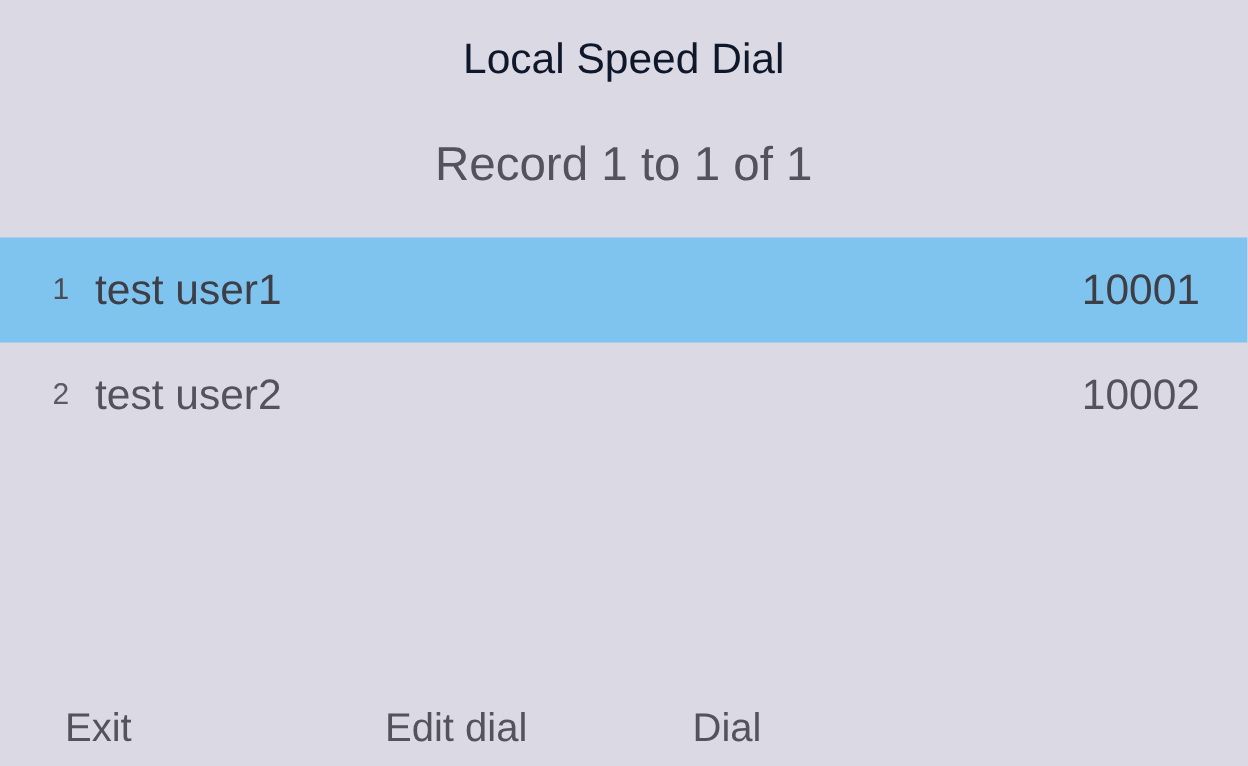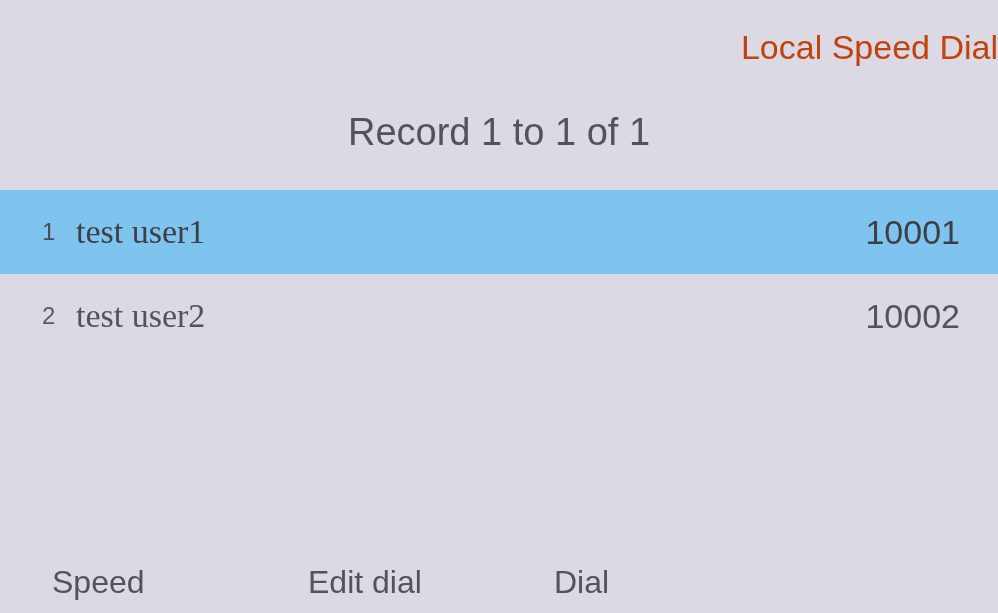--- a/index.html
+++ b/index.html
@@ -10,25 +10,25 @@
     body {
       width: 998px;
       height: 613px;
       background-color: #dbd9e4;
       font-family: -apple-system, BlinkMacSystemFont, "Helvetica Neue", Arial, sans-serif;
       color: #555560;
       position: relative;
       overflow: hidden;
     }
     .header-title {
-      text-align: right;
+      text-align: center;
       font-size: 34px;
       font-weight: 400;
       padding-top: 28px;
-      color: #c2410c;
+      color: #0f172a;
     }
     .record-info {
       text-align: center;
       font-size: 38px;
       font-weight: 400;
       padding-top: 44px;
       color: #53525d;
     }
     .list-container {
       margin-top: 36px;
@@ -50,21 +50,20 @@
       width: 28px;
       text-align: left;
       color: #5a5964;
     }
     .list-row.selected .row-index {
       color: #4c4c55;
     }
     .row-name {
       flex: 1;
       padding-left: 6px;
-      font-family: Liberation Serif, serif;
     }
     .row-number {
       text-align: left;
       padding-right: 8px;
     }
     .softkey-bar {
       position: absolute;
       bottom: 0;
       left: 0;
       width: 100%;
@@ -101,17 +100,17 @@
     <span class="row-number">10001</span>
   </div>
   <div class="list-row">
     <span class="row-index">2</span>
     <span class="row-name">test user2</span>
     <span class="row-number">10002</span>
   </div>
 </div>
 
 <div class="softkey-bar">
-  <div class="softkey">Speed</div>
+  <div class="softkey">Exit</div>
   <div class="softkey">Edit dial</div>
   <div class="softkey">Dial</div>
   <div class="softkey"></div>
 </div>
 
 </body></html>

